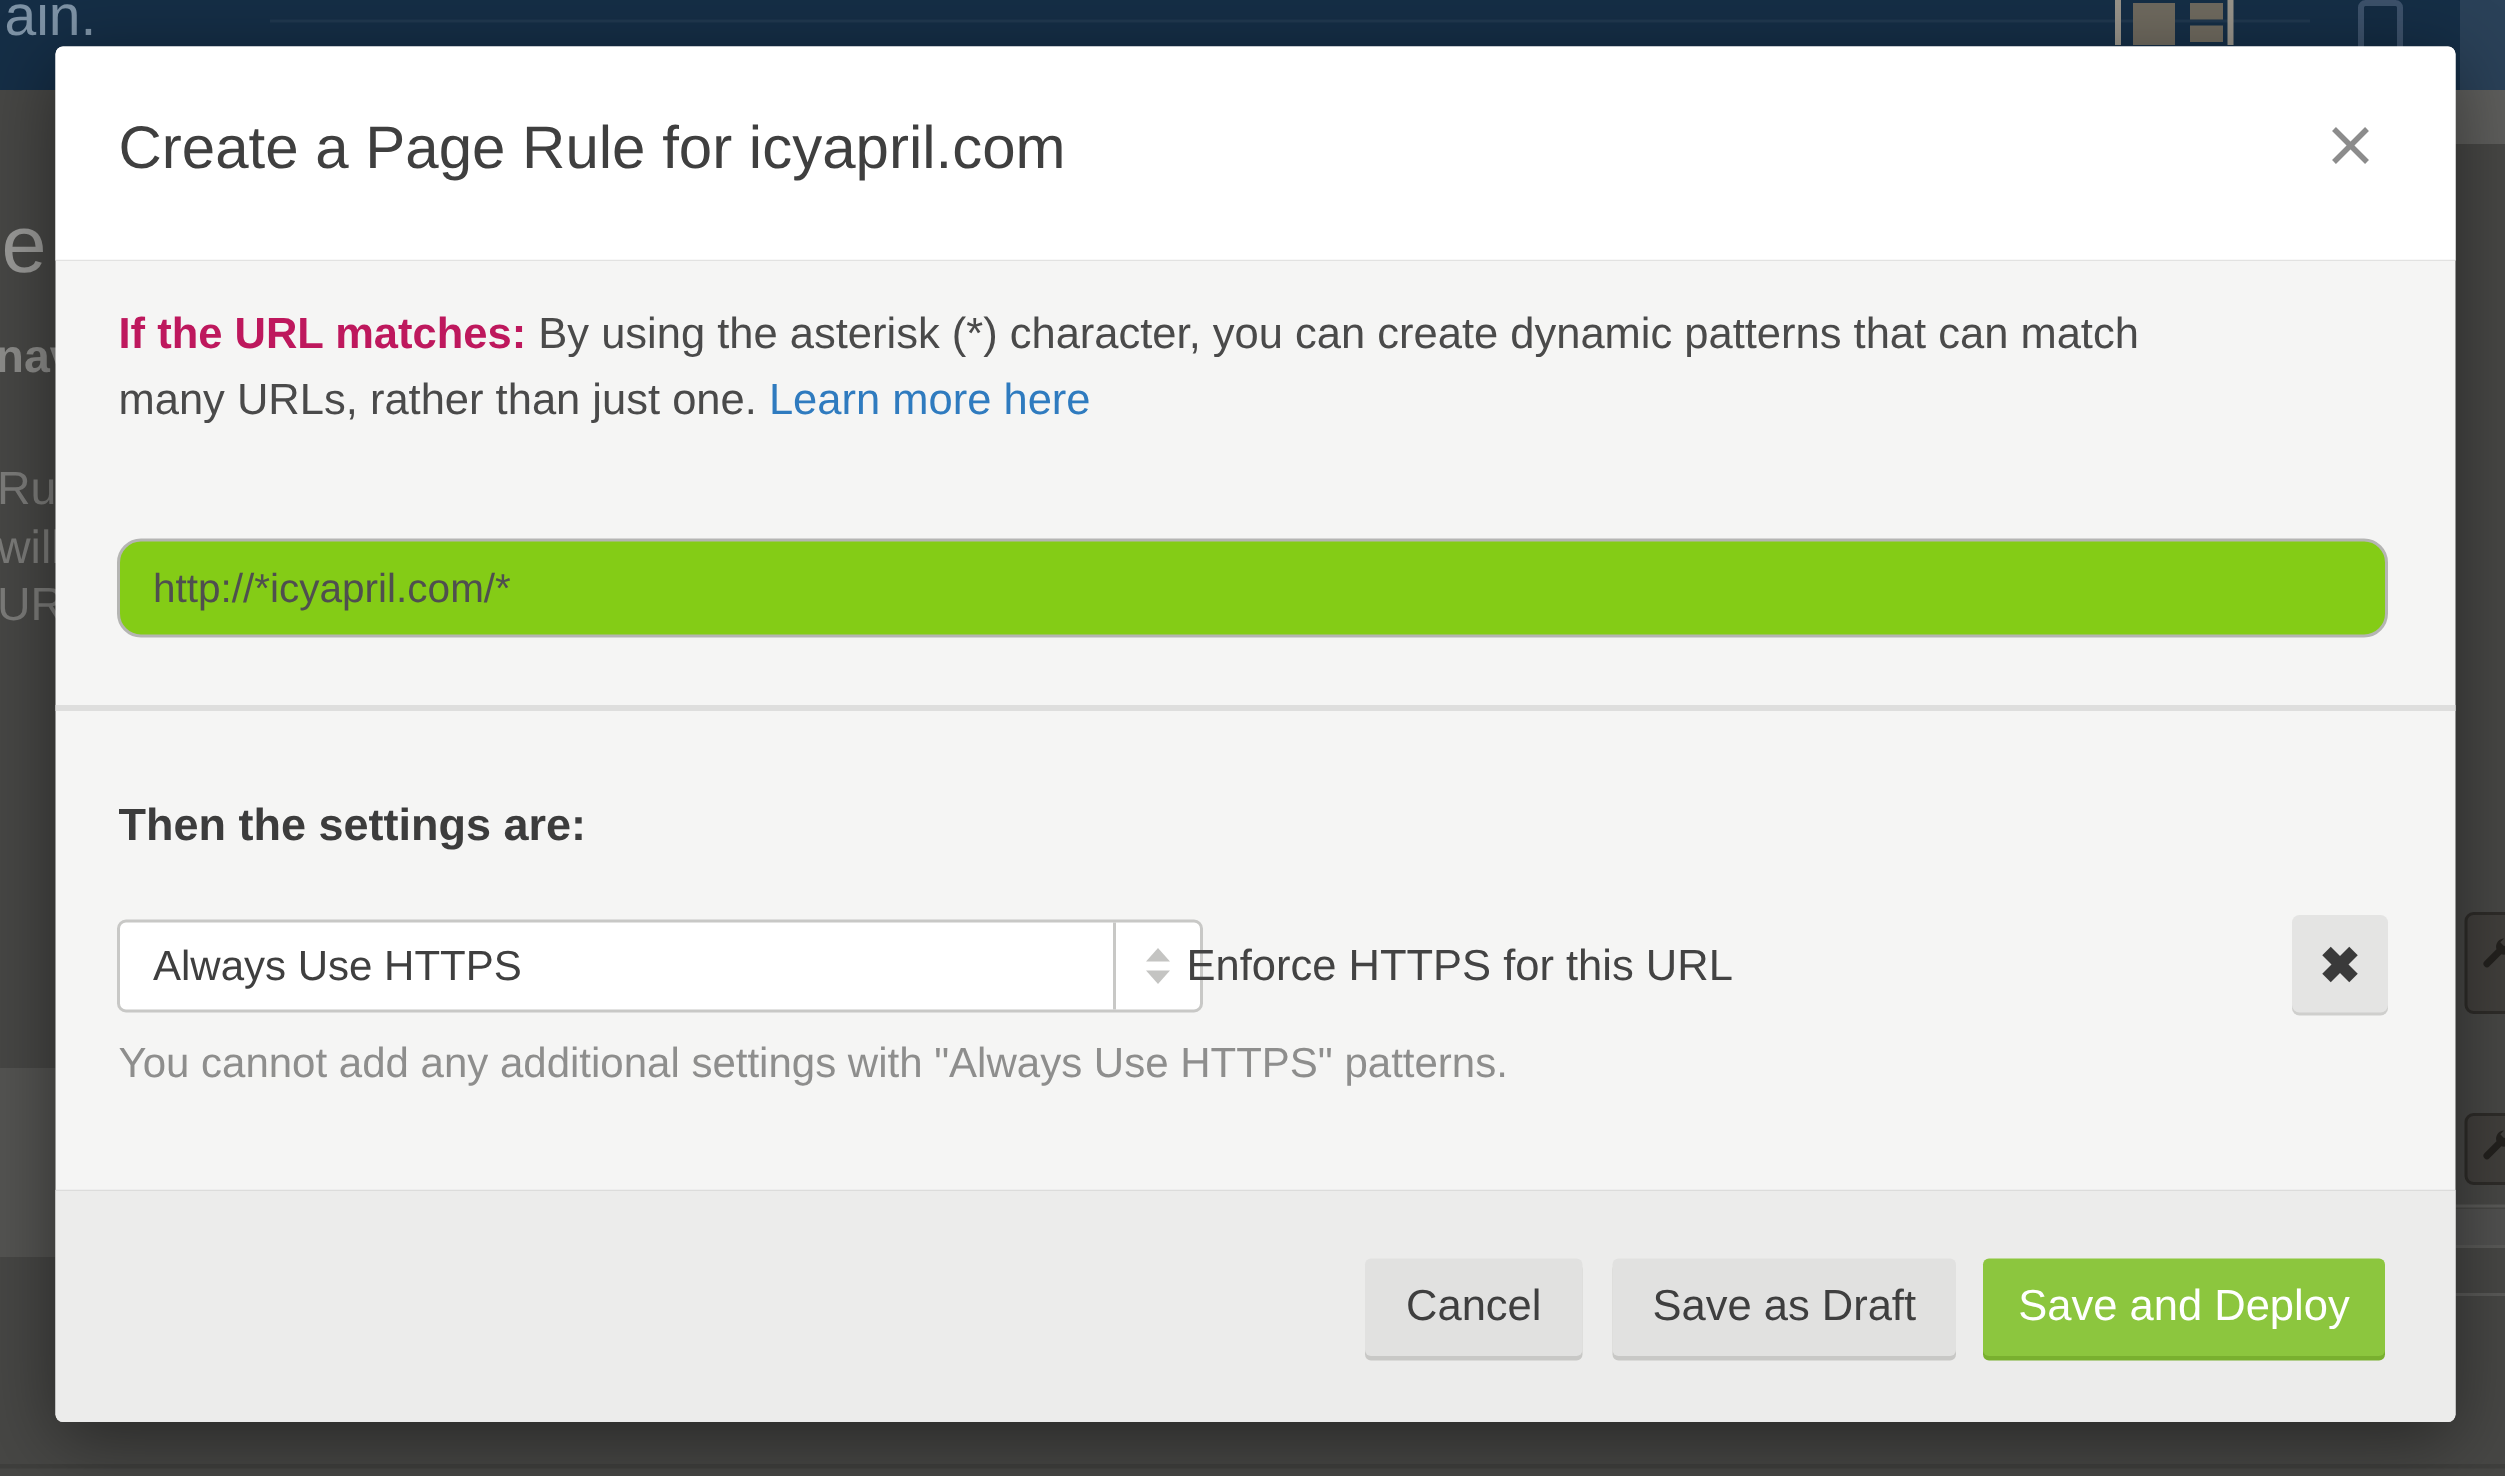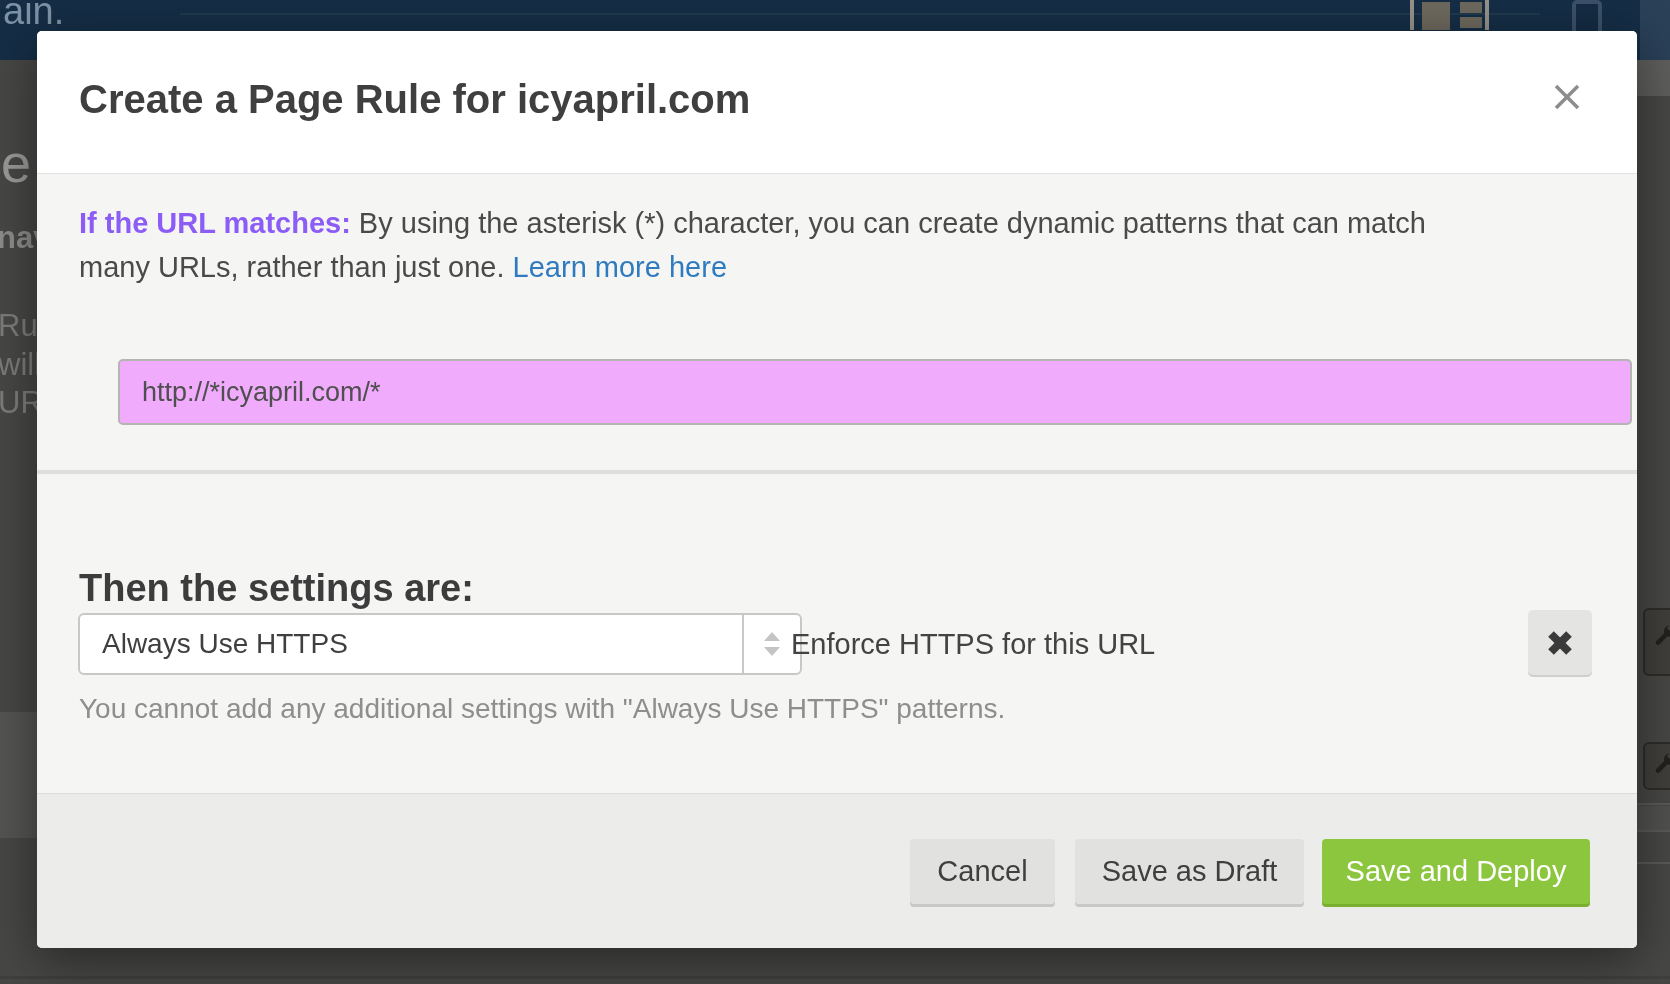--- a/index.html
+++ b/index.html
@@ -35,30 +35,30 @@
 
   
   .modal { position:absolute; left:37px; top:31px; width:1600px; height:917px;
            background:#f5f5f4; border-radius:5px; box-shadow:0 12px 50px rgba(0,0,0,0.45); }
   .modal-header { position:absolute; left:0; top:0; width:1600px; height:143px; background:#ffffff;
                   border-bottom:1px solid #e2e2e1; border-radius:5px 5px 0 0; }
   .modal-title { position:absolute; left:42px; top:46px; font-size:40px; color:#3f3f3f; }
   .close-btn { position:absolute; left:1512px; top:48px; width:40px; height:40px; cursor:pointer; }
 
   .body-para { position:absolute; left:42px; top:170px; width:1410px; font-size:29px; line-height:44px; color:#4a4a4a; }
-  .body-para b { color:#8b5cf6; }
+  .body-para b { color:#be185d; }
   .body-para a { color:#2f7bbf; text-decoration:none; cursor:pointer; }
 
-  .url-input { position:absolute; left:41px; top:328px; width:1514px; height:66px; background:#f0abfc;
-               border:2px solid #b5b5b3; border-radius:5px; font-family:"Liberation Sans",sans-serif;
-               font-size:27px; color:#4f4f4f; padding:0 22px; outline:none;margin-left:40px; }
+  .url-input { position:absolute; left:41px; top:328px; width:1514px; height:66px; background:#84cc16;
+               border:2px solid #b5b5b3; border-radius:16px; font-family:"Liberation Sans",sans-serif;
+               font-size:27px; color:#4f4f4f; padding:0 22px; outline:none; }
 
   .section-divider { position:absolute; left:0; top:439px; width:1600px; height:4px; background:#dededd; }
 
-  .settings-heading { position:absolute; left:42px; top:503px; font-size:38px; font-weight:bold; color:#3c3c3c;margin-top:33px; }
+  .settings-heading { position:absolute; left:42px; top:503px; font-size:30px; font-weight:bold; color:#3c3c3c; }
 
   .setting-select { position:absolute; left:41px; top:582px; width:724px; height:62px; background:#ffffff;
                     border:2px solid #c8c8c6; border-radius:6px; cursor:pointer; }
   .setting-select .value { position:absolute; left:22px; top:0; height:58px; line-height:58px; font-size:28px; color:#3f3f3f; }
   .setting-select .spinner { position:absolute; right:0; top:0; width:58px; height:58px; border-left:2px solid #c8c8c6;
                              display:flex; flex-direction:column; align-items:center; justify-content:center; }
   .tri-up { width:0; height:0; border-left:8px solid transparent; border-right:8px solid transparent; border-bottom:9px solid #c4c4c2; }
   .tri-down { width:0; height:0; border-left:8px solid transparent; border-right:8px solid transparent; border-top:9px solid #c4c4c2; margin-top:6px; }
 
   .setting-desc { position:absolute; left:754px; top:582px; height:62px; line-height:62px; font-size:29px; color:#434343; }
@@ -113,21 +113,21 @@
 </div>
 <div class="bg-right-seam" style="top:803px;"></div>
 <div class="bg-right-rowblock"></div>
 <div class="bg-right-seam" style="top:830px;"></div>
 <div class="bg-right-seam" style="top:862px;"></div>
 <div class="bg-bottom-seam"></div>
 
 <div class="modal">
 
   <div class="modal-header">
-    <h1 class="modal-title" style="font-weight:bold;">Create a Page Rule for icyapril.com</h1>
+    <h1 class="modal-title" style="font-weight:normal;">Create a Page Rule for icyapril.com</h1>
     <div class="close-btn">
       <svg width="36" height="36" viewBox="0 0 36 36">
         <line x1="7" y1="7" x2="29" y2="29" stroke="#8c8c8c" stroke-width="3.6"></line>
         <line x1="29" y1="7" x2="7" y2="29" stroke="#8c8c8c" stroke-width="3.6"></line>
       </svg>
     </div>
   </div>
 
   <p class="body-para"><b>If the URL matches:</b> <span>By using the asterisk (*) character, you can create dynamic patterns that can match many URLs, rather than just one.</span> <a>Learn more here</a></p>
 

